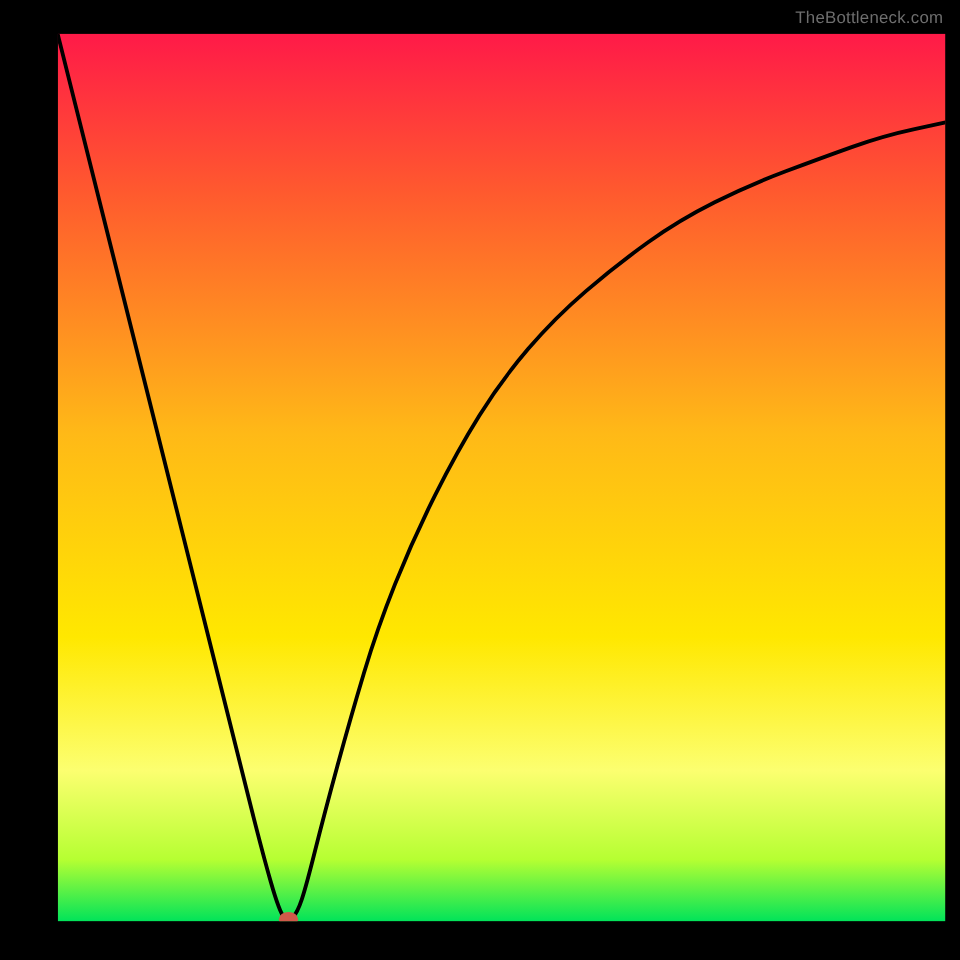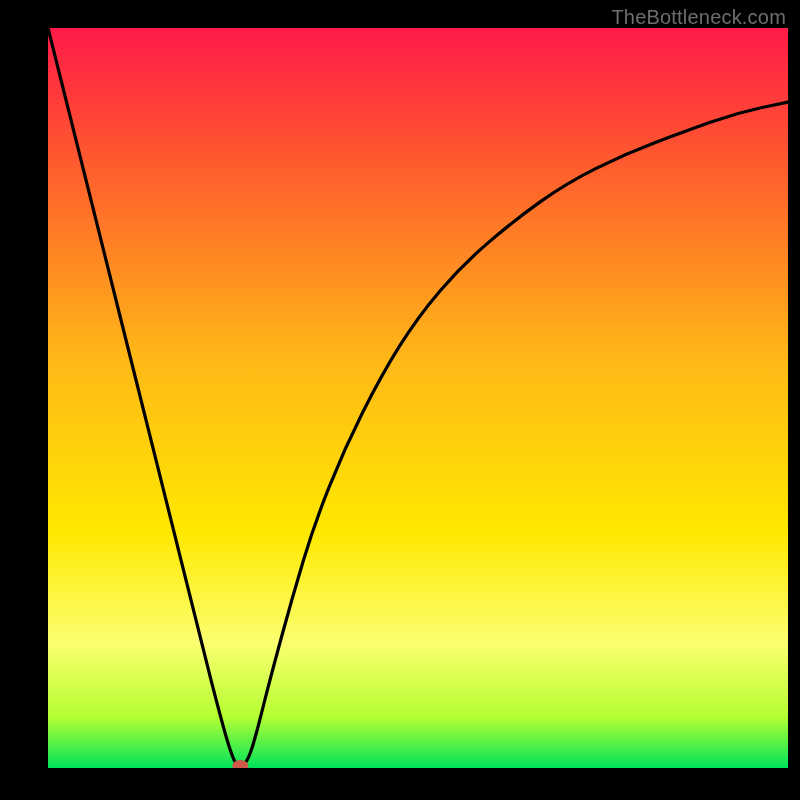--- a/index.html
+++ b/index.html
@@ -25,21 +25,21 @@
     top: 0;
     width: 740px;
     height: 740px;
     overflow: hidden;
   }
   .watermark {
     position: absolute;
     top: 6px;
     right: 14px;
     color: #6e6e6e;
-    font-size: 20px;
+    font-size: 14px;
     font-weight: 500;
     letter-spacing: 0.2px;
     z-index: 10;
   }
   svg {
     display: block;
   }
 </style>
 </head>
 <body>

